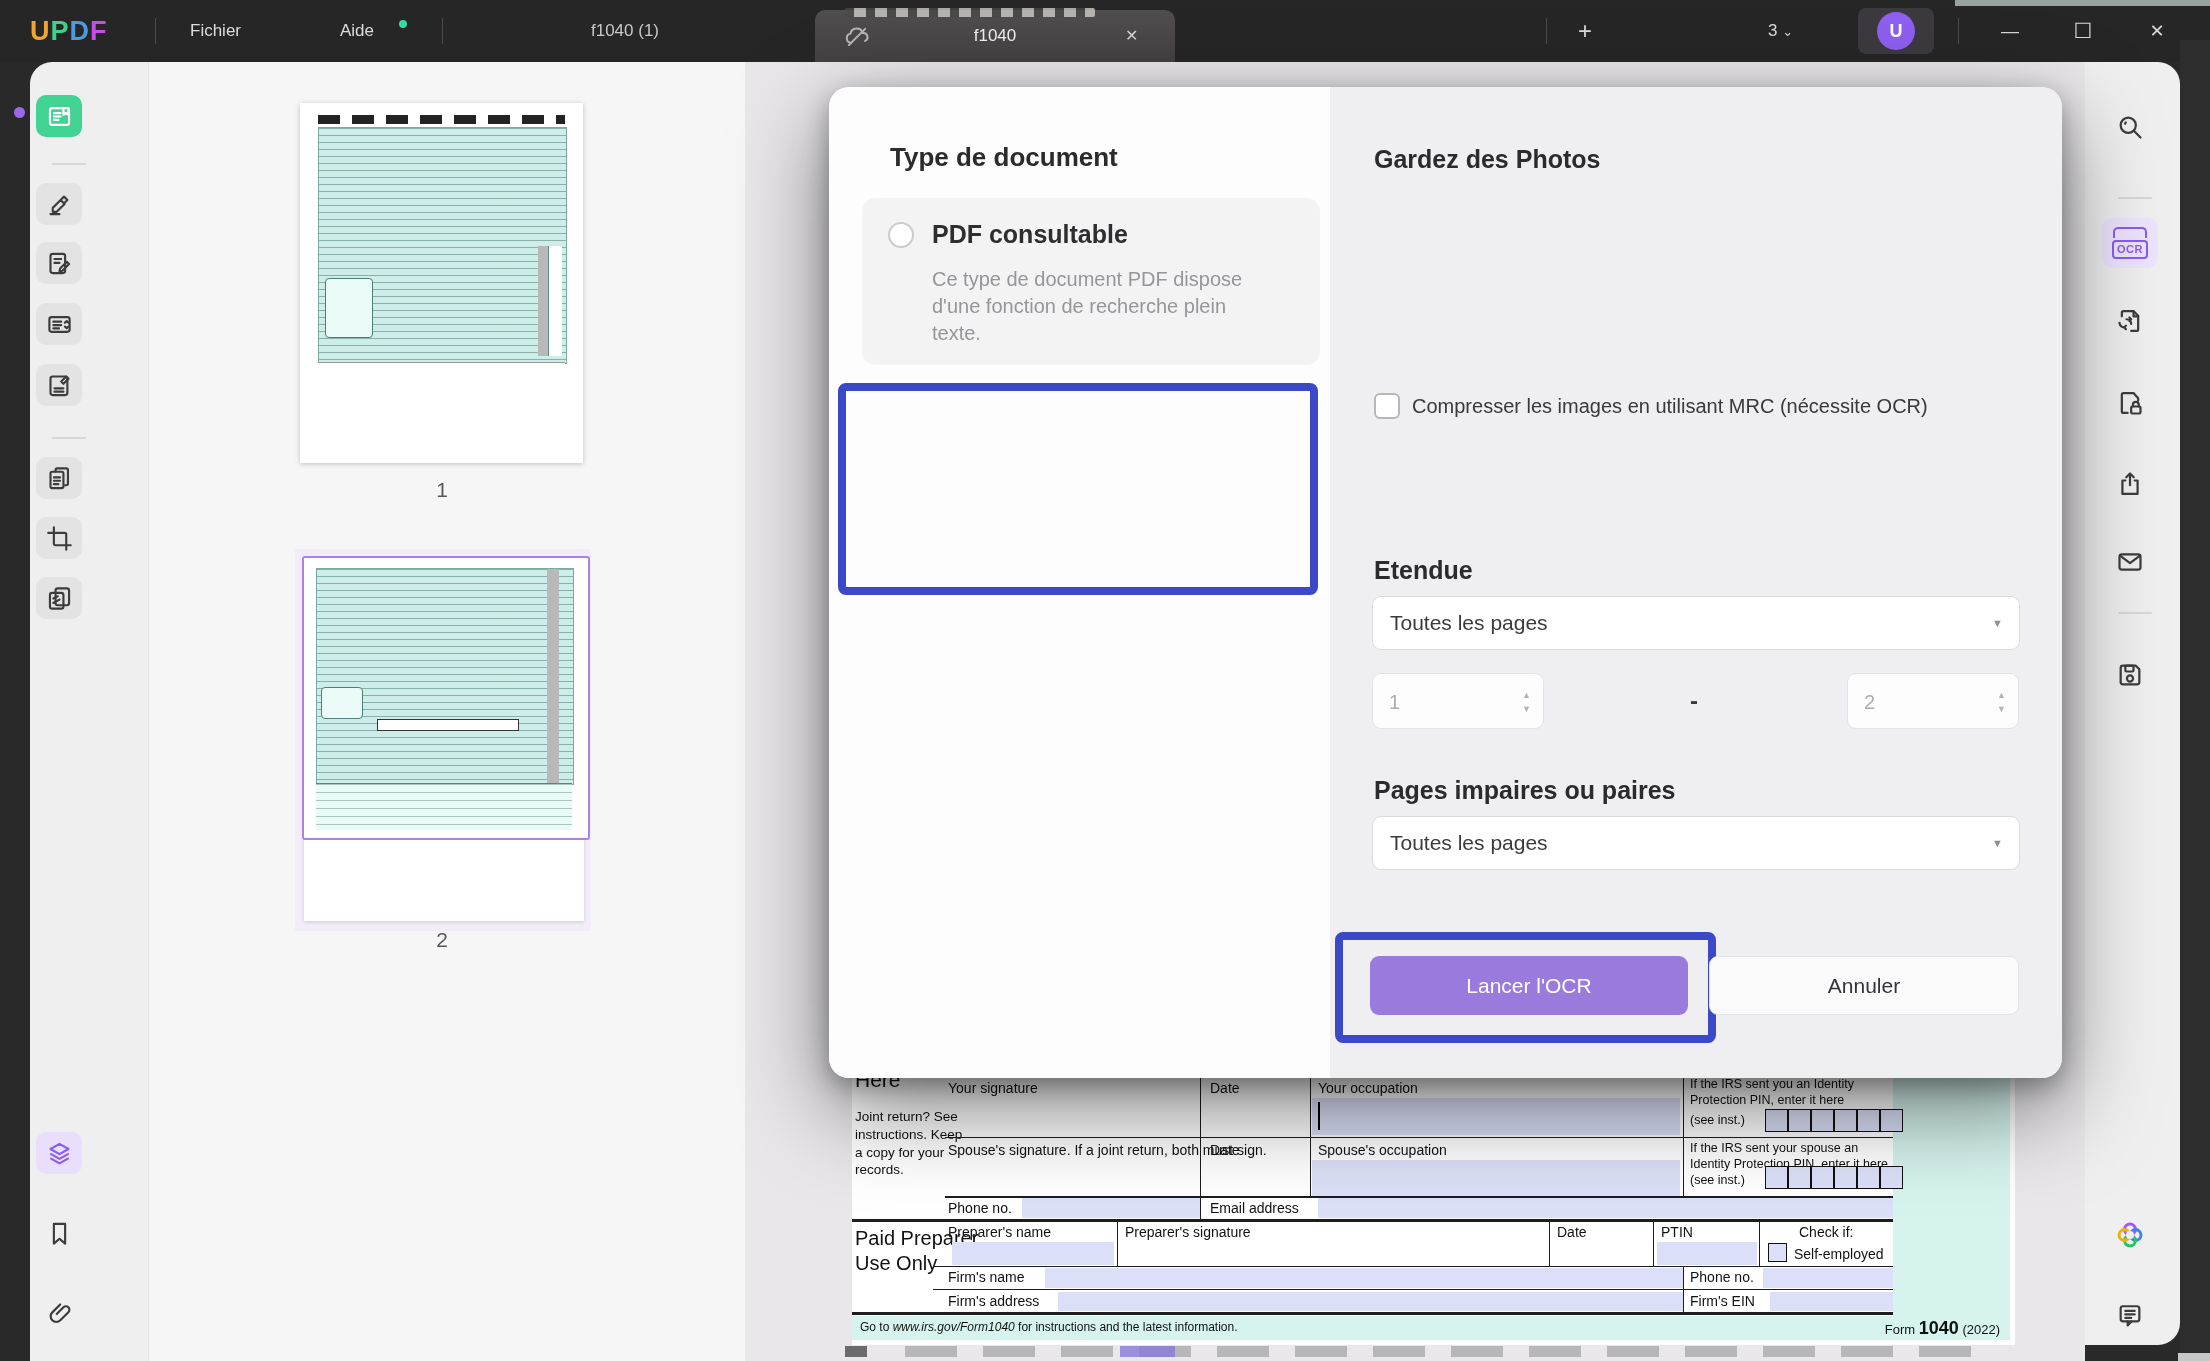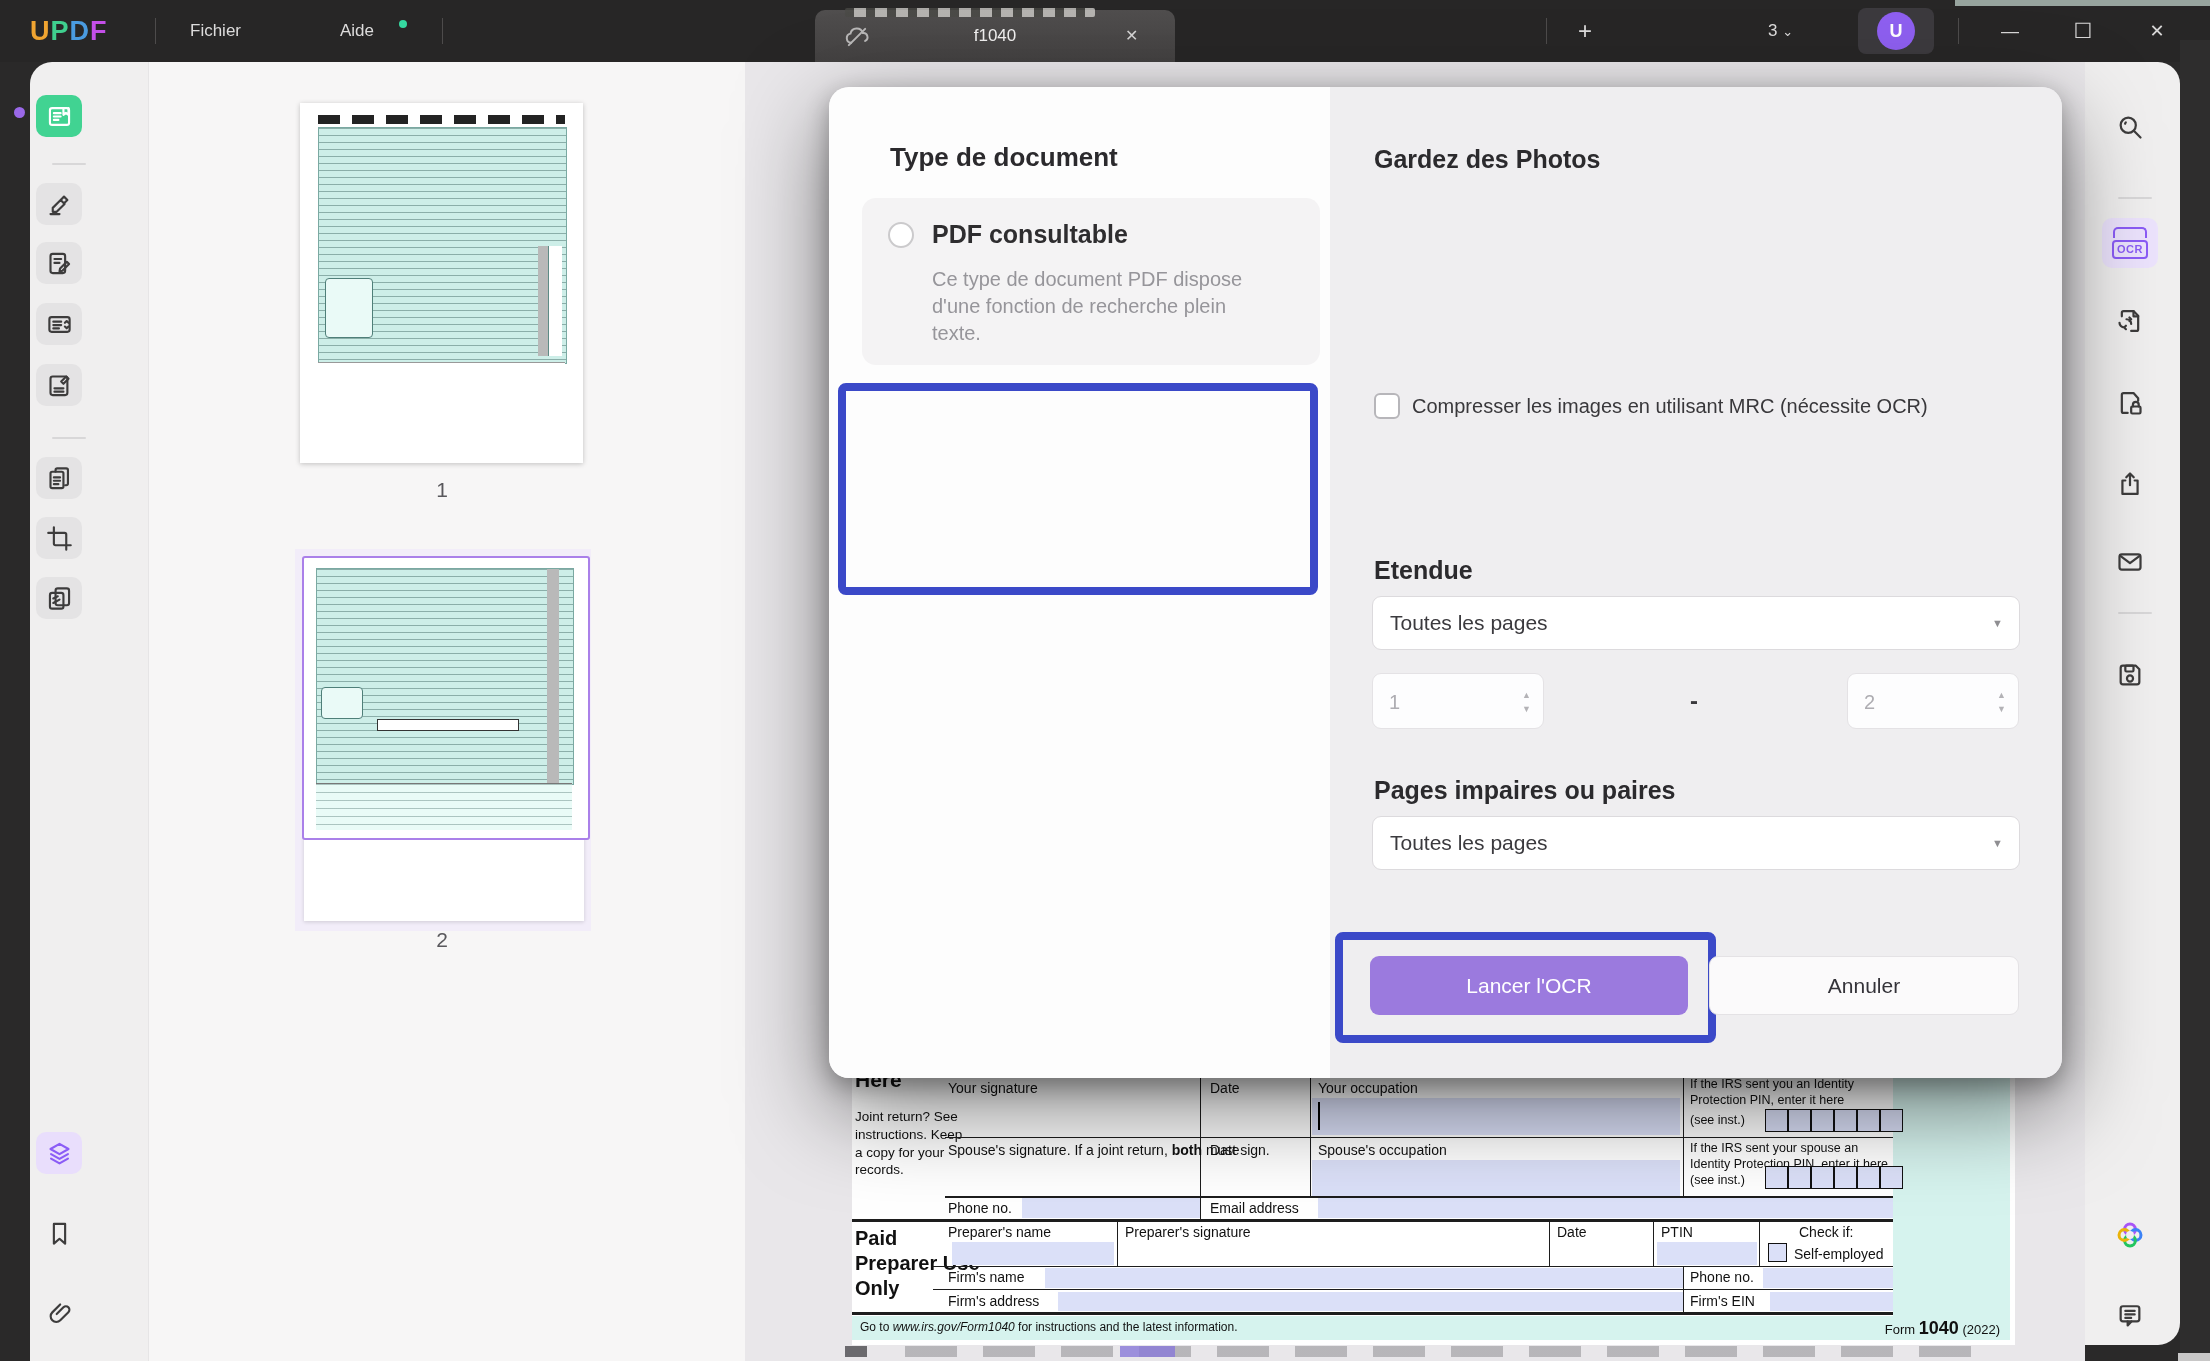--- a/index.html
+++ b/index.html
@@ -49,21 +49,21 @@
   .mini-head{background:repeating-linear-gradient(90deg,#232323 0 22px,transparent 22px 34px);height:9px;}
   .thumb-num{width:100%;text-align:center;font-size:21px;color:#59585c;}
   #thumb2-wrap{left:295px;top:549px;width:296px;height:382px;background:#f2edf9;}
   #thumb2-border{left:302px;top:556px;width:284px;height:280px;border:2px solid #aa80e9;border-radius:3px;background:#fff;}
   
   #pdf-page{left:852px;top:1000px;width:1163px;height:345px;background:#ffffff;}
   .fline{background:#1d1d1d;}
   .flabel{font-size:14px;color:#111;white-space:nowrap;}
   .fsmall{font-size:12.5px;color:#111;line-height:1.28;}
   .fnote{font-size:13.5px;color:#111;line-height:1.32;}
-  .fbold{font-weight:bold;color:#111;}
+  .fbold{font-weight:normal;color:#111;}
   .bluef{background:#dbe0f8;}
   .pinrow{display:flex;}
   .pinbox{width:21px;height:21px;border:1.6px solid #111;border-left-width:.8px;background:#dbe0f8;}
   .pinbox:first-child{border-left-width:1.6px;}
   #teal-margin{left:1893px;top:1075px;width:117px;height:241px;background:#d6f3ee;}
   #form-footer{left:852px;top:1316px;width:1158px;height:24px;background:#d6f3ee;}
   #bottom-sliver{left:905px;top:1346px;width:1090px;height:11px;background:repeating-linear-gradient(90deg,#8f8e92 0 52px,transparent 52px 78px);opacity:.55;}
   
   #dialog{left:829px;top:87px;width:1233px;height:991px;border-radius:20px;box-shadow:0 30px 90px rgba(0,0,0,.5),0 8px 24px rgba(0,0,0,.3);z-index:10;}
   #dlg-left{left:0;top:0;width:501px;height:991px;background:#fdfdfd;border-radius:20px 0 0 20px;}
@@ -95,20 +95,21 @@
 
   <div class="abs" id="titlebar">
     <div class="abs" id="logo">
       <span style="color:#f0a431">U</span><span style="color:#3fcf8e">P</span><span style="color:#4a9be0">D</span><span style="color:#c44fe8">F</span>
     </div>
     <div class="abs tb-sep" style="left:155px"></div>
     <div class="abs tb-text" style="left:190px">Fichier</div>
     <div class="abs tb-text" style="left:340px">Aide</div>
     <div class="abs" id="aide-dot"></div>
     <div class="abs tb-sep" style="left:442px"></div>
+    <div class="abs tb-text" style="left:490px;width:270px;text-align:center;color:#c9c8c8">f1040 (1)</div>
     <div class="abs" id="tab-active">
       <svg class="abs" style="left:28px;top:13px" width="28" height="28" viewBox="0 0 24 24">
         <path d="M7 17a4 4 0 01-.6-7.9A5.5 5.5 0 0117 8.6 3.6 3.6 0 0119 15.4" stroke="#b9b8b8" fill="none" stroke-width="1.7" stroke-linecap="round"></path>
         <line x1="5" y1="19" x2="19" y2="5" stroke="#b9b8b8" stroke-width="1.7" stroke-linecap="round"></line>
       </svg>
       <div class="abs tb-text" style="left:0;top:-5px;width:360px;text-align:center">f1040</div>
       <div class="abs" style="left:310px;top:-5px;font-size:16px;color:#d5d4d4;line-height:62px">✕</div>
     </div>
     <div class="abs tb-sep" style="left:1546px"></div>
     <div class="abs tb-text" style="left:1578px;font-size:24px">+</div>

